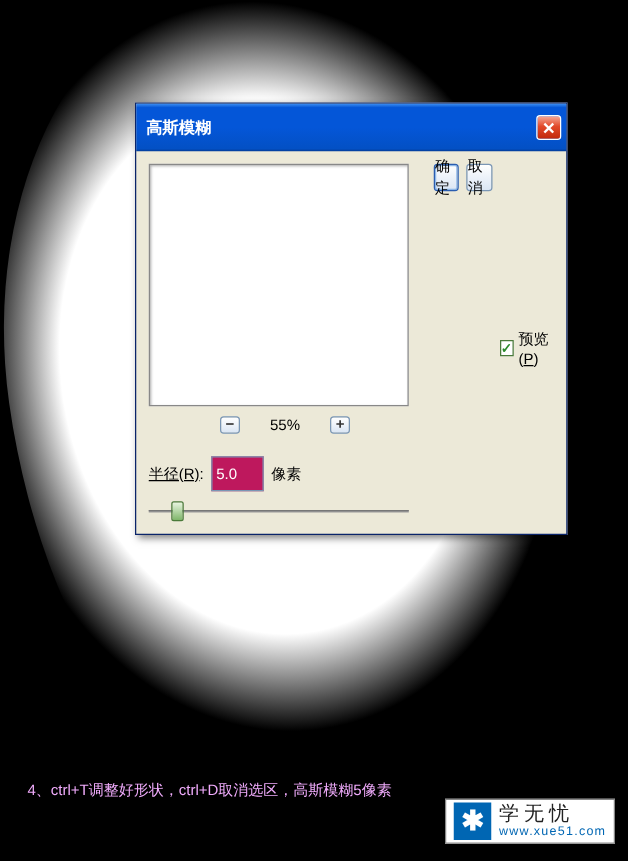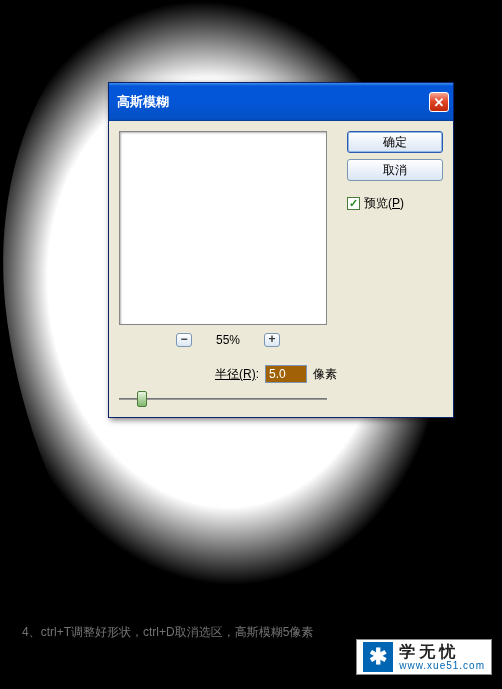--- a/index.html
+++ b/index.html
@@ -18,21 +18,21 @@
     width: 470px;
     height: 710px;
     background: radial-gradient(ellipse 65% 55% at 45% 45%, #fff 55%, #fff 55%, #000 75%);
     border-radius: 50% 50% 50% 50% / 45% 45% 55% 55%;
     transform: rotate(-8deg);
   }
   .caption {
     position: absolute;
     bottom: 48px;
     left: 22px;
-    color: #737373;
+    color: #f0abfc;
     font-size: 12px;
     z-index: 5;
   }
   .watermark {
     position: absolute;
     bottom: 14px;
     right: 10px;
     display: flex;
     align-items: center;
     background: #fff;
@@ -47,21 +47,21 @@
     color: #fff;
     font-size: 22px;
     font-weight: bold;
     display: flex;
     align-items: center;
     justify-content: center;
     margin-right: 6px;
     font-family: Arial;
   }
   .wm-text { display: flex; flex-direction: column; line-height: 1.1; }
-  .wm-main { font-size: 16px; font-weight: bold; letter-spacing: 4px; color: #222; }
+  .wm-main { font-size: 16px; font-weight: normal; letter-spacing: 4px; color: #222; }
   .wm-sub { font-size: 10px; color: #0066b3; letter-spacing: 1px; }
 
   .dialog {
     position: absolute;
     top: 82px;
     left: 108px;
     width: 346px;
     background: #ece9d8;
     border: 1px solid #0a246a;
     box-shadow: 2px 2px 6px rgba(0,0,0,0.5);
@@ -126,27 +126,26 @@
     cursor: pointer;
     font-weight: bold;
     color: #333;
   }
   .radius-row {
     display: flex;
     align-items: center;
     gap: 6px;
     margin-top: 18px;
     font-size: 12px;
-    justify-content: flex-end;
   }
   .radius-input {
     width: 42px;
-    height: 18px;
+    height: 28px;
     border: 1px solid #7a96b5;
-    background: #a16207;
+    background: #be185d;
     color: #fff;
     font-size: 12px;
     padding: 0 3px;
   }
   .slider-row {
     margin-top: 8px;
     position: relative;
     height: 16px;
     width: 208px;
   }
@@ -166,21 +165,21 @@
     width: 10px;
     height: 16px;
     background: linear-gradient(#e8f5e0, #7fb66a);
     border: 1px solid #4a7a3a;
     border-radius: 2px;
     cursor: pointer;
   }
   .right-col {
     width: 96px;
     display: flex;
-    flex-direction: column;
+    flex-direction: row;
     gap: 6px;
   }
   .dlg-btn {
     height: 22px;
     border: 1px solid #7a96b5;
     background: linear-gradient(#fff, #eef3fa 45%, #dbe6f4);
     border-radius: 3px;
     font-size: 12px;
     cursor: pointer;
     display: flex;

